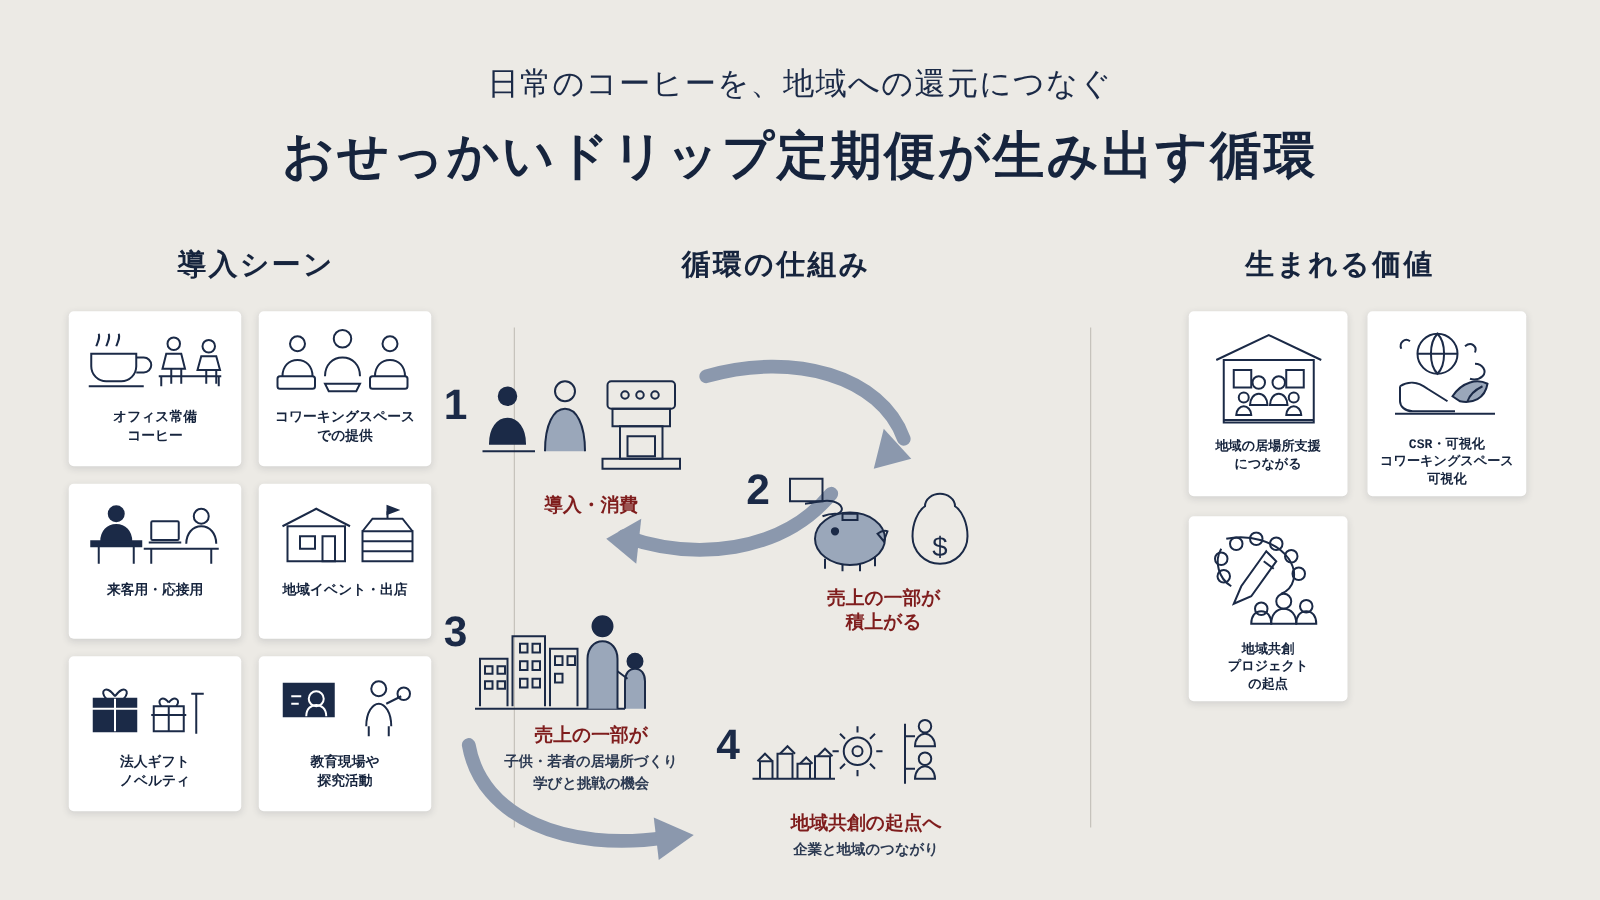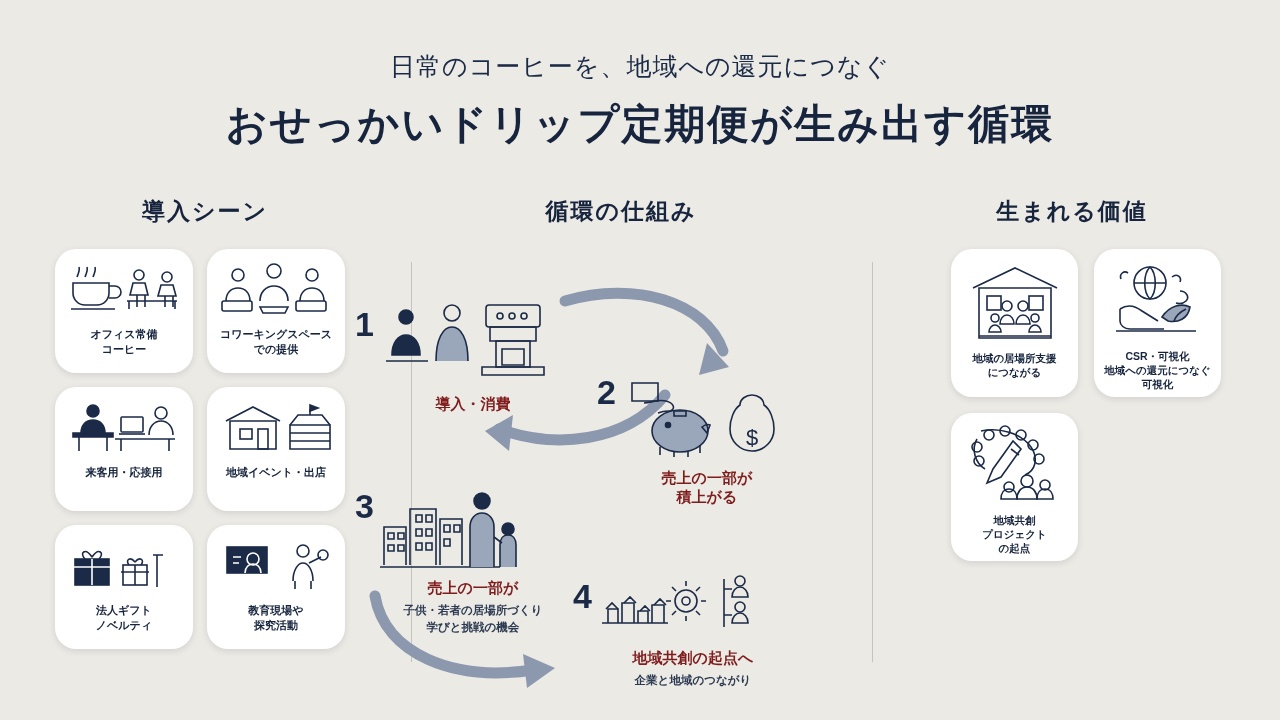--- a/index.html
+++ b/index.html
@@ -48,36 +48,36 @@
 
   
   .grid {
     display: grid; grid-template-columns: 1fr 1fr;
     gap: 14px; width: 290px;
   }
   .col-right .grid { width: 270px; margin-left: 28px; gap: 16px; }
 
   .card {
     background: #ffffff;
-    border-radius: 21px;
+    border-radius: 4px;
     box-shadow: 0 2px 6px rgba(40,45,60,0.13);
     padding: 10px 6px 10px;
     display: flex; flex-direction: column; align-items: center;
     justify-content: flex-start;
     height: 124px;
   }
   .col-right .card { height: 148px; padding-top: 12px; }
   .card .art { height: 62px; display: flex; align-items: center; justify-content: center; }
   .col-right .card .art { height: 84px; }
   .card .cap {
     font-size: 11px; font-weight: 700; line-height: 1.35;
     text-align: center; color: #16243d; margin-top: 6px;
     white-space: pre-line;
   }
-  .col-right .card .cap { font-size: 10.5px; }
+  .col-right .card .cap { font-size: 10.5px; font-family: Liberation Mono, monospace; }
 
   
   .cycle { position: relative; width: 560px; height: 455px; }
   .step { position: absolute; text-align: center; }
   .step .num {
     font-size: 34px; font-weight: 700; color: #1b2a47;
     line-height: 1;
   }
   .step .label {
     font-size: 15px; font-weight: 700; color: #7f1d1d; margin-top: 4px;
@@ -404,21 +404,21 @@
                 <path d="M70 30c6 0 10 6 6 10-4 4-10 2-10 2"></path>
                 <path d="M52 56c8-12 20-14 28-10-2 12-12 16-22 14z" fill="#9aa7ba"></path>
                 <path d="M64 60c2-6 8-10 12-12"></path>
                 <path d="M10 48c6-4 14-4 22 2l16 10"></path>
                 <path d="M10 48v12c0 4 4 8 10 8h34"></path>
                 <path d="M6 70h80"></path>
               </g>
             </svg>
           </div>
           <div class="cap">CSR・可視化
-地域への還元につなぐ
+コワーキングスペース
 可視化</div>
         </div>
 
         <div class="card">
           <div class="art">
             <svg width="96" height="82" viewBox="0 0 96 82">
               <g fill="none" stroke="#1b2a47" stroke-width="1.6">
                 <path d="M14 6c18-4 40 2 50 16 8 12 4 24-6 28"></path>
                 <path d="M10 14c-6 10-2 24 8 30"></path>
                 <circle cx="22" cy="10" r="5"></circle>

